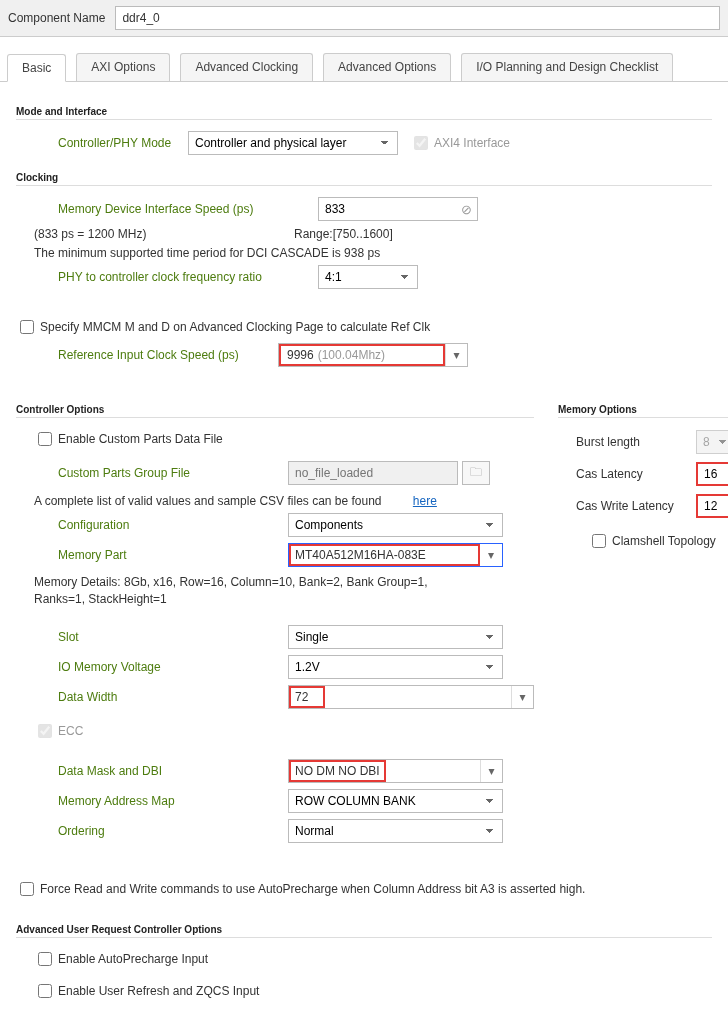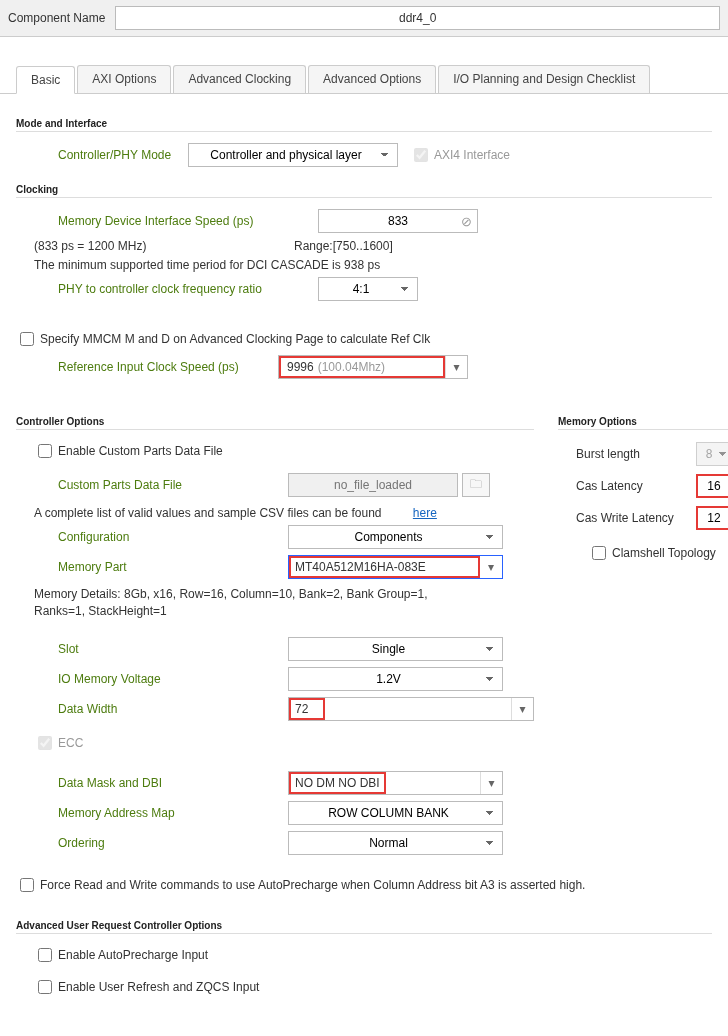--- a/index.html
+++ b/index.html
@@ -26,22 +26,23 @@
     flex: 1;
     border: none;
     background: transparent;
     font-size: 12px;
     padding: 2px 4px;
     color: #333;
   }
   .tabs {
     display: flex;
     border-bottom: 1px solid #ccc;
-    margin-top: 28px;
-    padding: 0 16px;
+    margin-top: 16px;
+    padding: 0 7px;
+    gap: 8px;
   }
   .tab {
     padding: 6px 14px;
     border: 1px solid #ccc;
     border-bottom: none;
     background: #f5f5f5;
     margin-right: 2px;
     cursor: pointer;
     font-weight: 500;
     color: #444;
@@ -76,21 +77,20 @@
     width: 230px;
     color: #4d7c0f;
     margin-left: 24px;
   }
   select, input[type="text"] {
     border: 1px solid #bbb;
     background: #fff;
     font-size: 12px;
     padding: 3px 6px;
     height: 24px;
-    text-align: center;
   }
   select {
     background: #fff;
     appearance: none;
     padding-right: 20px;
     background-image: linear-gradient(45deg, transparent 50%, #666 50%), linear-gradient(135deg, #666 50%, transparent 50%);
     background-position: calc(100% - 12px) center, calc(100% - 8px) center;
     background-size: 4px 4px, 4px 4px;
     background-repeat: no-repeat;
   }
@@ -331,21 +331,21 @@
   <div class="two-col" style="margin-top:20px">
     <div class="left-col">
       <div class="section-title">Controller Options</div>
 
       <div class="checkbox-row">
         <input type="checkbox" style="">
         <span>Enable Custom Parts Data File</span>
       </div>
 
       <div class="field-row" style="margin-top:6px">
-        <div class="field-label">Custom Parts Data File</div>
+        <div class="field-label">Custom Parts Group File</div>
         <input type="text" disabled="" style="width: 170px; background: rgb(240, 240, 240); color: rgb(153, 153, 153);" placeholder="no_file_loaded">
         <div class="folder-btn">🗀</div>
       </div>
 
       <div class="note" style="margin-top:4px">
         <span>A complete list of valid values and sample CSV files can be found </span><a href="#">here</a>
       </div>
 
       <div class="field-row">
         <div class="field-label">Configuration</div>
@@ -436,21 +436,21 @@
           <option>12</option>
         </select>
       </div>
       <div class="checkbox-row" style="margin-left:30px;margin-top:6px">
         <input type="checkbox" style="">
         <span>Clamshell Topology</span>
       </div>
     </div>
   </div>
 
-  <div class="checkbox-row no-indent" style="margin-top:14px">
+  <div class="checkbox-row no-indent" style="margin-top:30px">
     <input type="checkbox" style="">
     <span>Force Read and Write commands to use AutoPrecharge when Column Address bit A3 is asserted high.</span>
   </div>
 
   <div class="section-title" style="margin-top:18px">Advanced User Request Controller Options</div>
   <div class="checkbox-row">
     <input type="checkbox" style="">
     <span>Enable AutoPrecharge Input</span>
   </div>
   <div class="checkbox-row" style="margin-top:6px">

